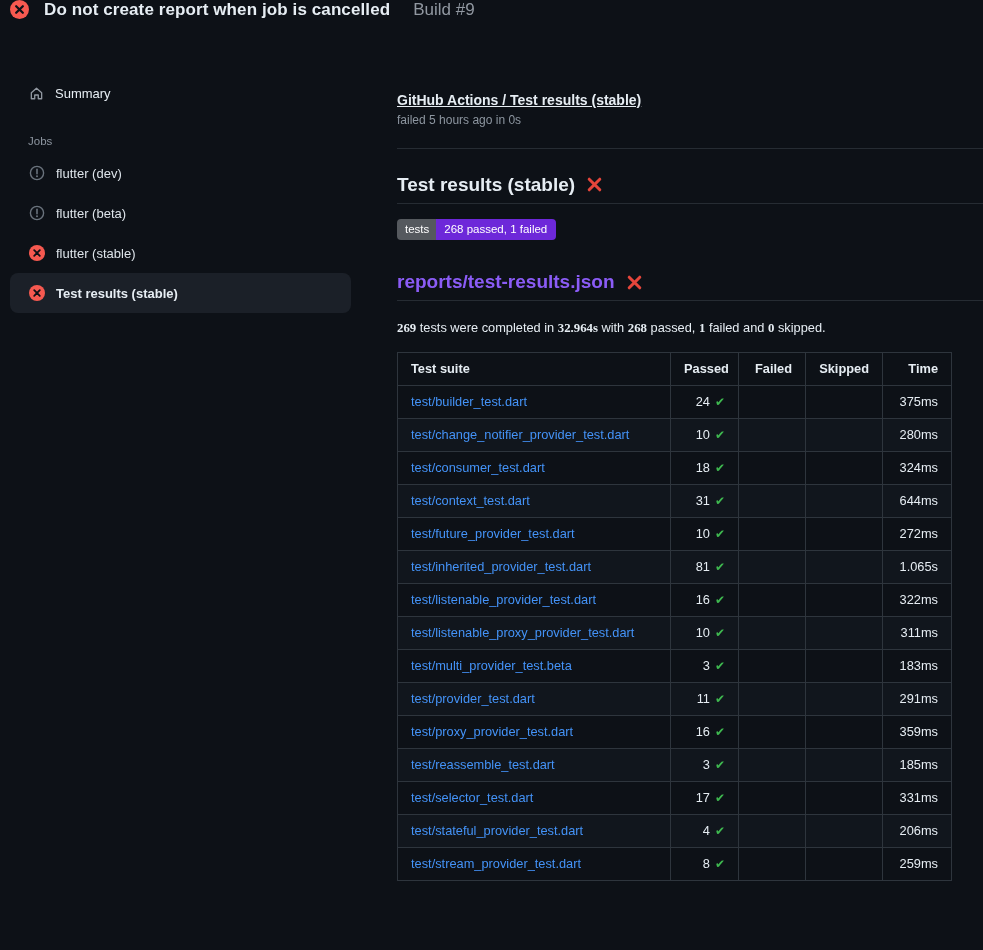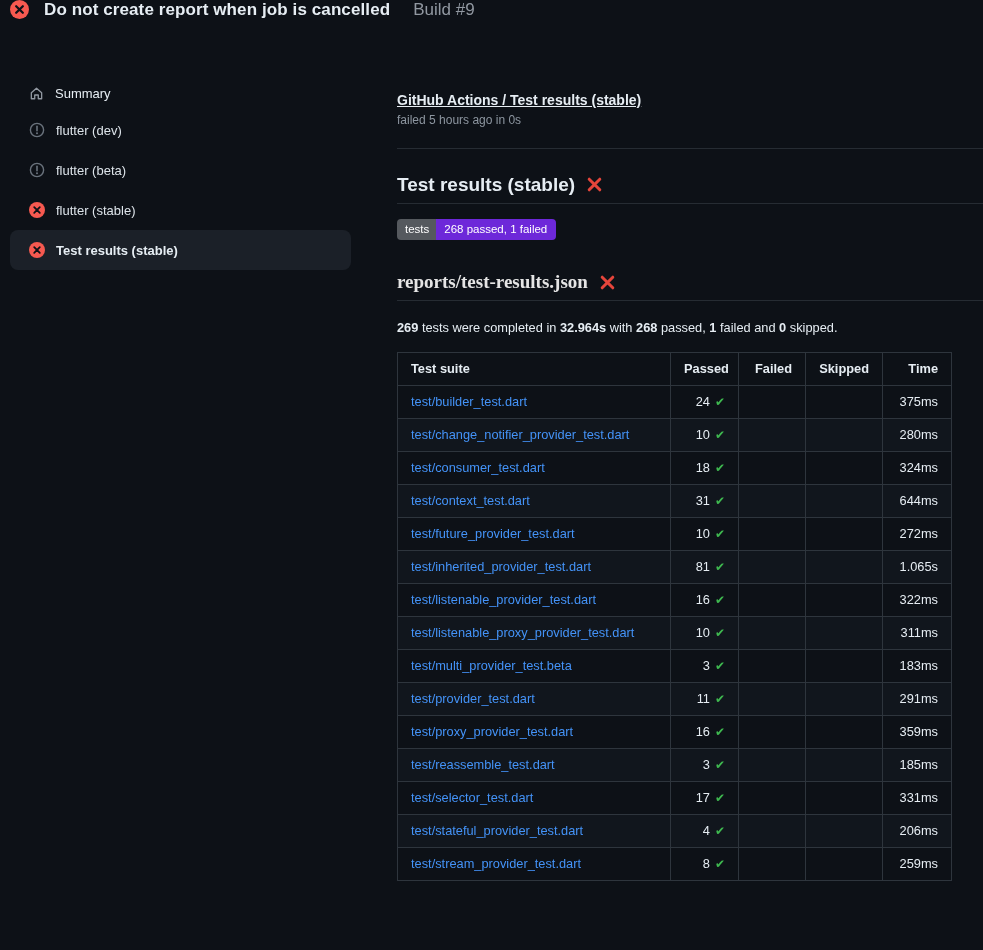--- a/index.html
+++ b/index.html
@@ -45,23 +45,23 @@
     margin-top:15px; display:inline-flex; height:21px; border-radius:4px; overflow:hidden;
     font-size:11.5px; color:#ffffff; line-height:15px;
   }
   .badge-label { background:#55595e; padding:3px 7px 3px 8px; }
   .badge-value { background:#6d28d9; padding:3px 9px 3px 8px;text-align:right; }
   .report-title {
     margin-top:31px; font-size:19px; font-weight:700; line-height:22px;
     display:flex; align-items:center; gap:11px;
     padding-bottom:7px; border-bottom:1px solid #262c33;
   }
-  .report-title a { color:#e5e5e5; text-decoration:none; cursor:pointer;font-family:Liberation Serif, serif; }
+  .report-title a { color:#8b5cf6; text-decoration:none; cursor:pointer; }
   .summary-line { margin-top:19px; font-size:12.8px; line-height:16px; color:#e6edf3; }
-  .summary-line b { font-weight:700; }
+  .summary-line b { font-weight:700;font-family:Liberation Serif, serif; }
   
   table.results {
     margin-top:16px; border-collapse:collapse; table-layout:fixed; width:554px;
     font-size:12.8px;
   }
   table.results th, table.results td {
     border:1px solid #2e353d; padding:8px 13px; line-height:16px; overflow:hidden; white-space:nowrap;
   }
   table.results th { font-weight:700; text-align:right; color:#e6edf3; }
   table.results th.suite-h { text-align:left; }
@@ -88,20 +88,21 @@
 <div class="sidebar">
   <div class="summary-item">
     <span>
       <svg class="icon-svg" width="15" height="15" viewBox="0 0 16 16" fill="none">
         <path d="M2.5 7.3 L8 2.4 L13.5 7.3 V13.6 H9.9 V9.6 H6.1 V13.6 H2.5 Z" stroke="#9198a1" stroke-width="1.4" stroke-linejoin="round"></path>
       </svg>
     </span>
     <span>Summary</span>
   </div>
 
+  <div class="jobs-label">Jobs</div>
 
   <div class="nav-item">
     <span>
       <svg class="icon-svg" width="16" height="16" viewBox="0 0 16 16" fill="none">
         <circle cx="8" cy="8" r="6.6" stroke="#6a737d" stroke-width="1.4"></circle>
         <line x1="8" y1="4.4" x2="8" y2="8.8" stroke="#6a737d" stroke-width="1.6" stroke-linecap="round"></line>
         <circle cx="8" cy="11.3" r="1" fill="#6a737d"></circle>
       </svg>
     </span>
     <span>flutter (dev)</span>

